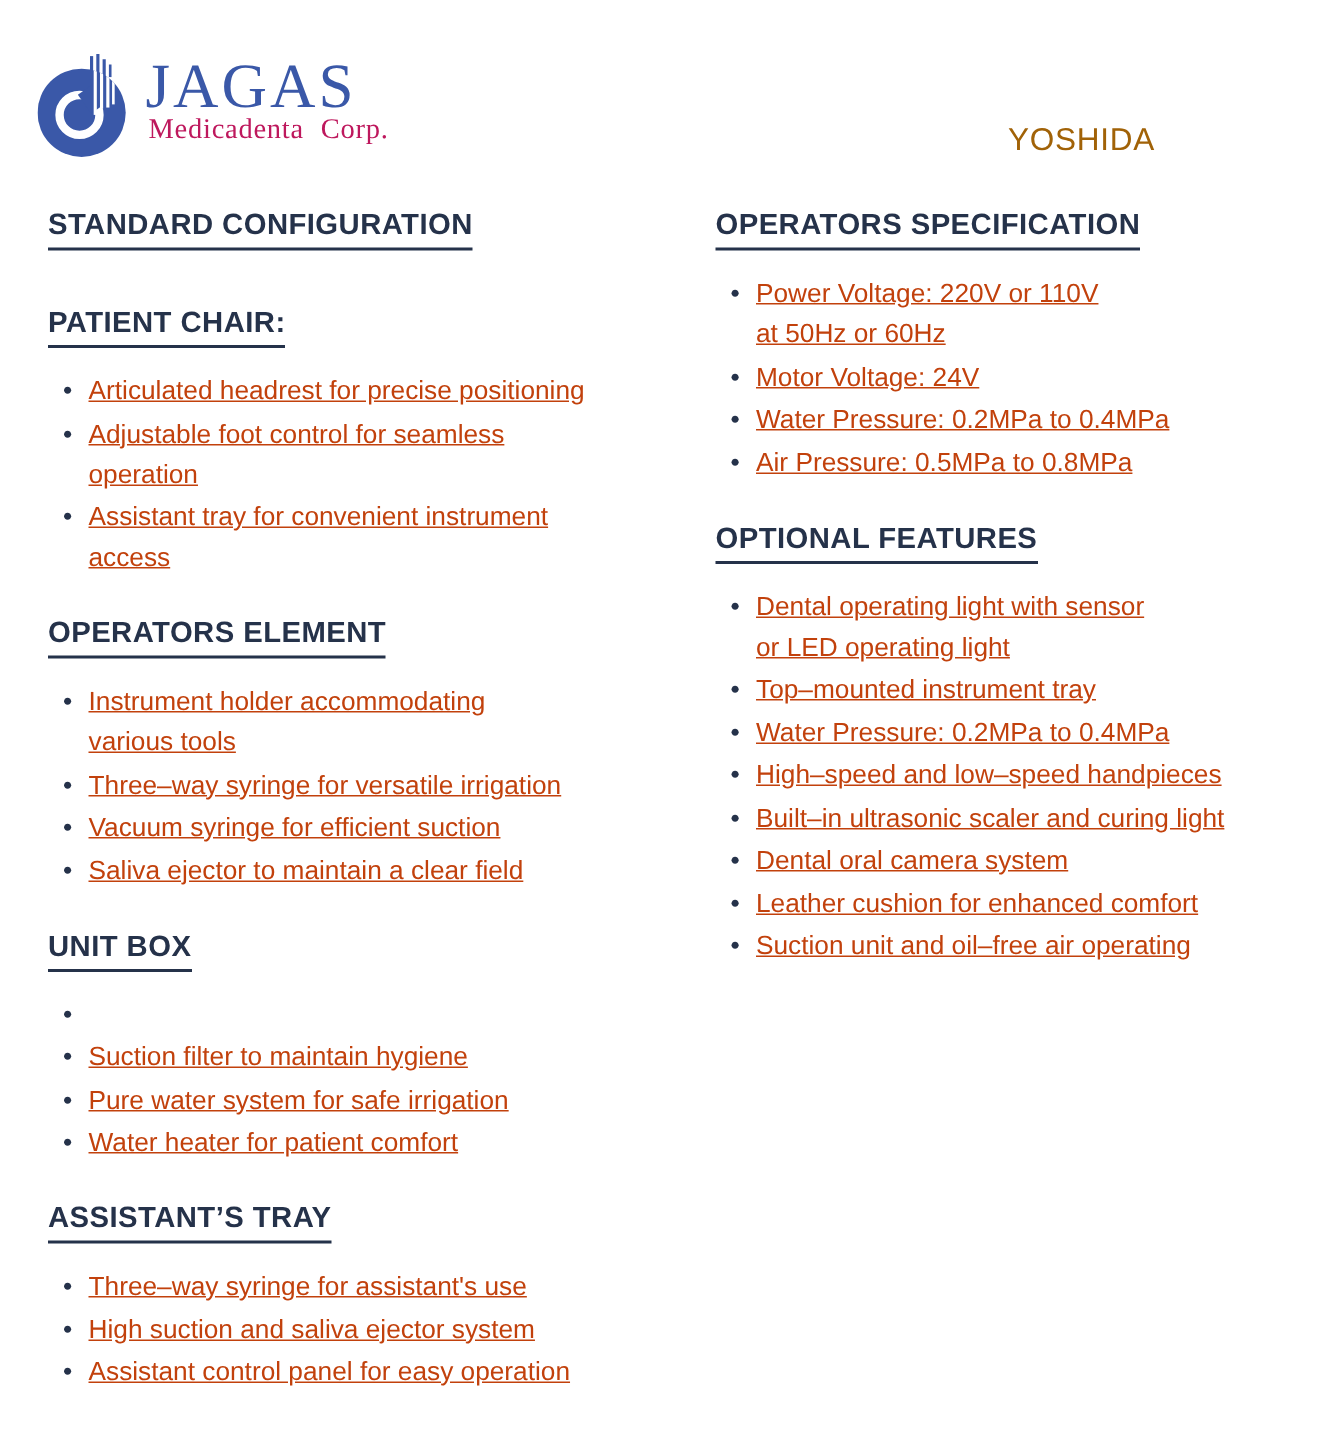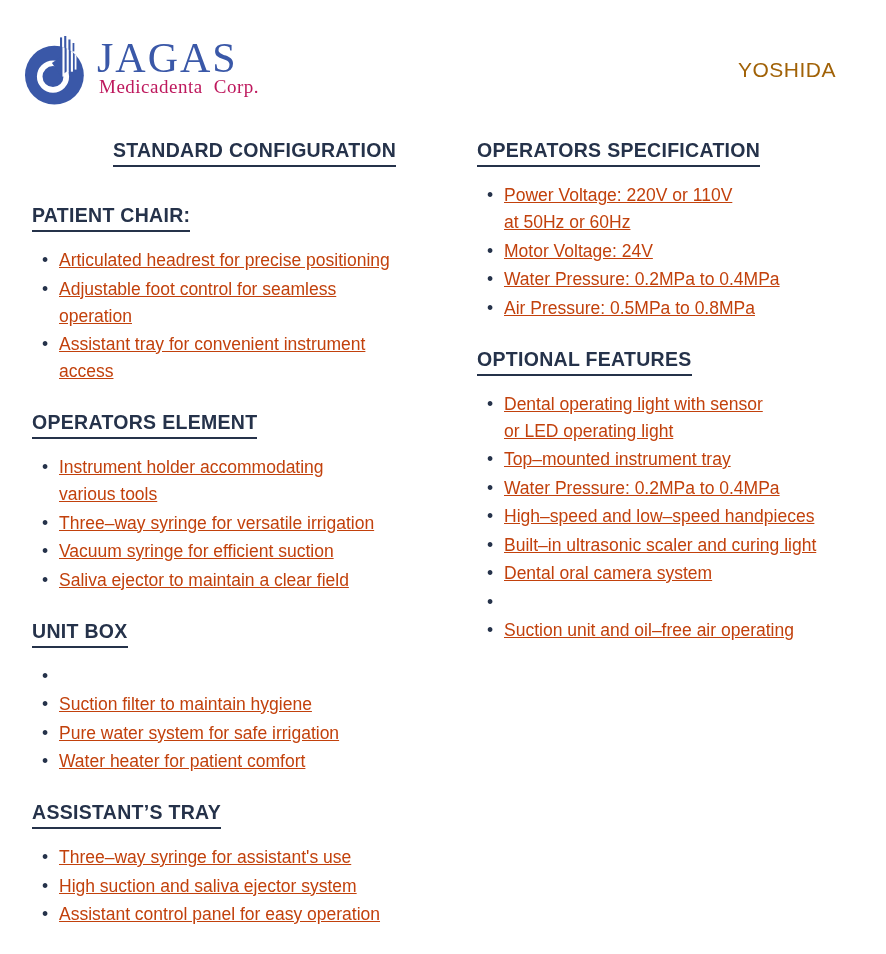--- a/index.html
+++ b/index.html
@@ -8,22 +8,22 @@
     background: #ffffff;
     font-family: "Liberation Sans", sans-serif;
     color: #25324a;
     overflow: hidden;
   }
 
   
   .header {
     display: flex;
     justify-content: space-between;
-    align-items: flex-start;
-    padding: 36px 50px 0 25px;
+    align-items: flex-end;
+    padding: 36px 116px 0 25px;
   }
   .logo { display: flex; align-items: flex-start; }
   .logo-mark { width: 70px; height: 70px; flex: 0 0 auto; }
   .logo-text { margin-left: 2px; margin-top: 1px; }
   .logo-name {
     font-family: "Liberation Serif", serif;
     font-size: 42px;
     line-height: 42px;
     letter-spacing: 2px;
     color: #3a58a8;
@@ -51,21 +51,21 @@
   .columns {
     display: flex;
     padding-left: 32px;
     margin-top: 33px;
   }
   .col-left  { width: 445px; flex: 0 0 auto; }
   .col-right { flex: 1 1 auto; padding-right: 8px; }
 
   
   .section { margin-bottom: 26px; }
-  .section.no-bullets { margin-bottom: 37px; text-align: center; }
+  .section.no-bullets { margin-bottom: 37px; }
   .section-heading {
     font-size: 19.5px;
     font-weight: 700;
     letter-spacing: 0.3px;
     color: #25324a;
     margin-bottom: 15px;
   }
   .section-heading .hd {
     display: inline-block;
     border-bottom: 2px solid #25324a;
@@ -260,20 +260,21 @@
             <li class="bullet-item">
               <span class="bullet-marker">•</span>
               <span class="bullet-text">Built–in ultrasonic scaler and curing light</span>
             </li>
             <li class="bullet-item">
               <span class="bullet-marker">•</span>
               <span class="bullet-text">Dental oral camera system</span>
             </li>
             <li class="bullet-item">
               <span class="bullet-marker">•</span>
+              <span class="bullet-text">Leather cushion for enhanced comfort</span>
             </li>
             <li class="bullet-item">
               <span class="bullet-marker">•</span>
               <span class="bullet-text">Suction unit and oil–free air operating</span>
             </li>
           </ul>
         </div>
       </section>
   </main>
 

